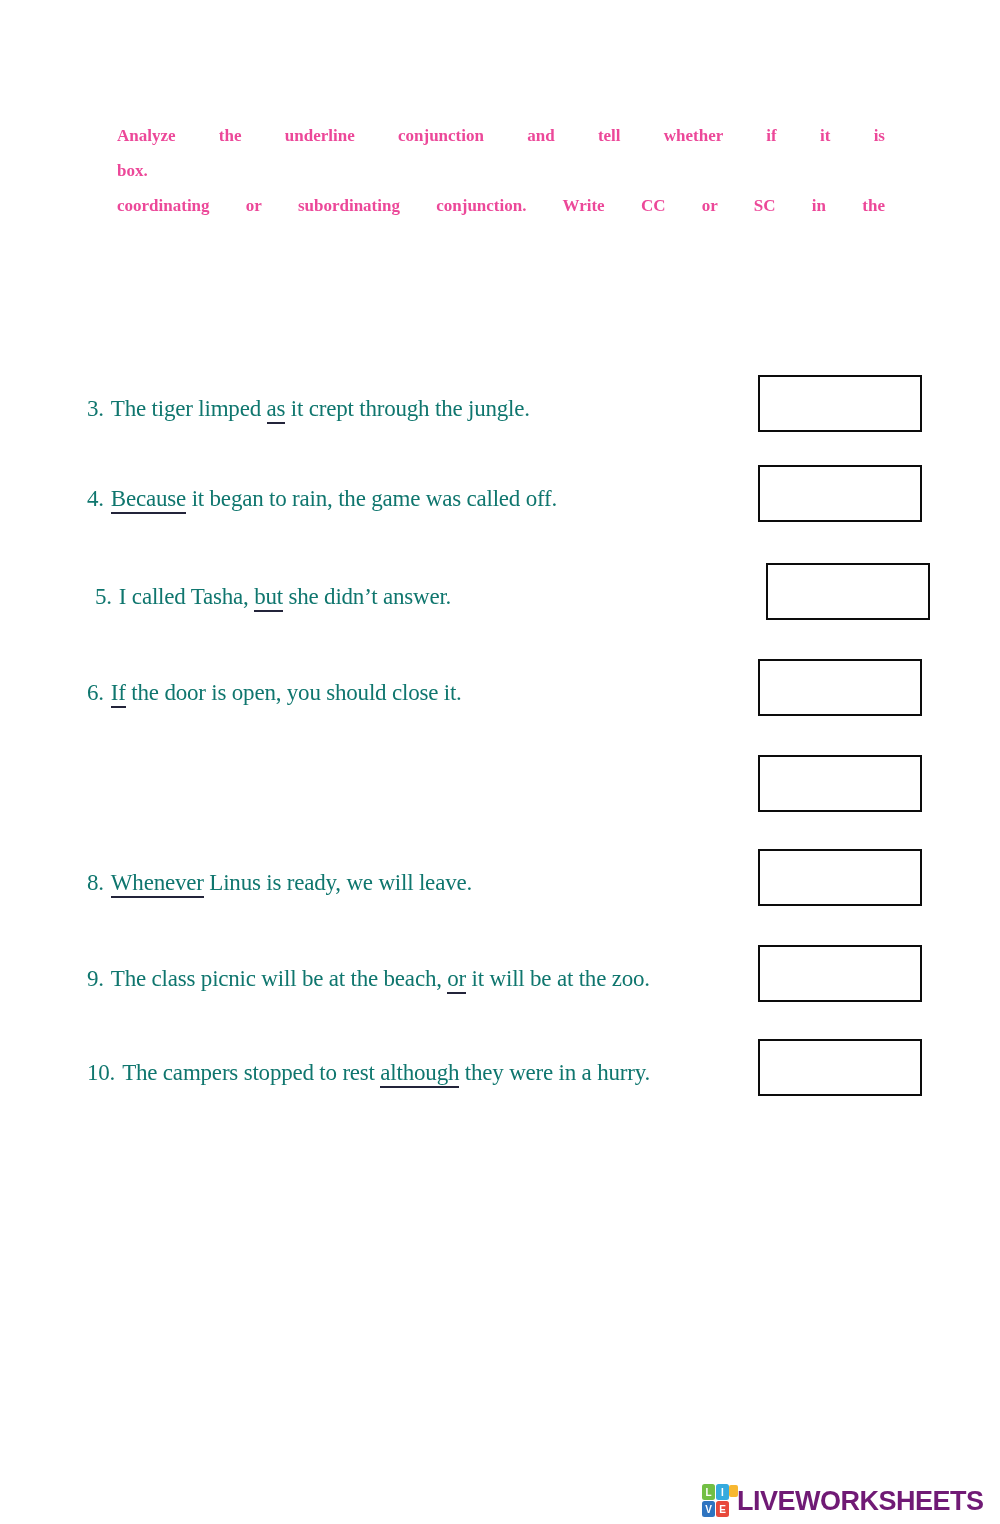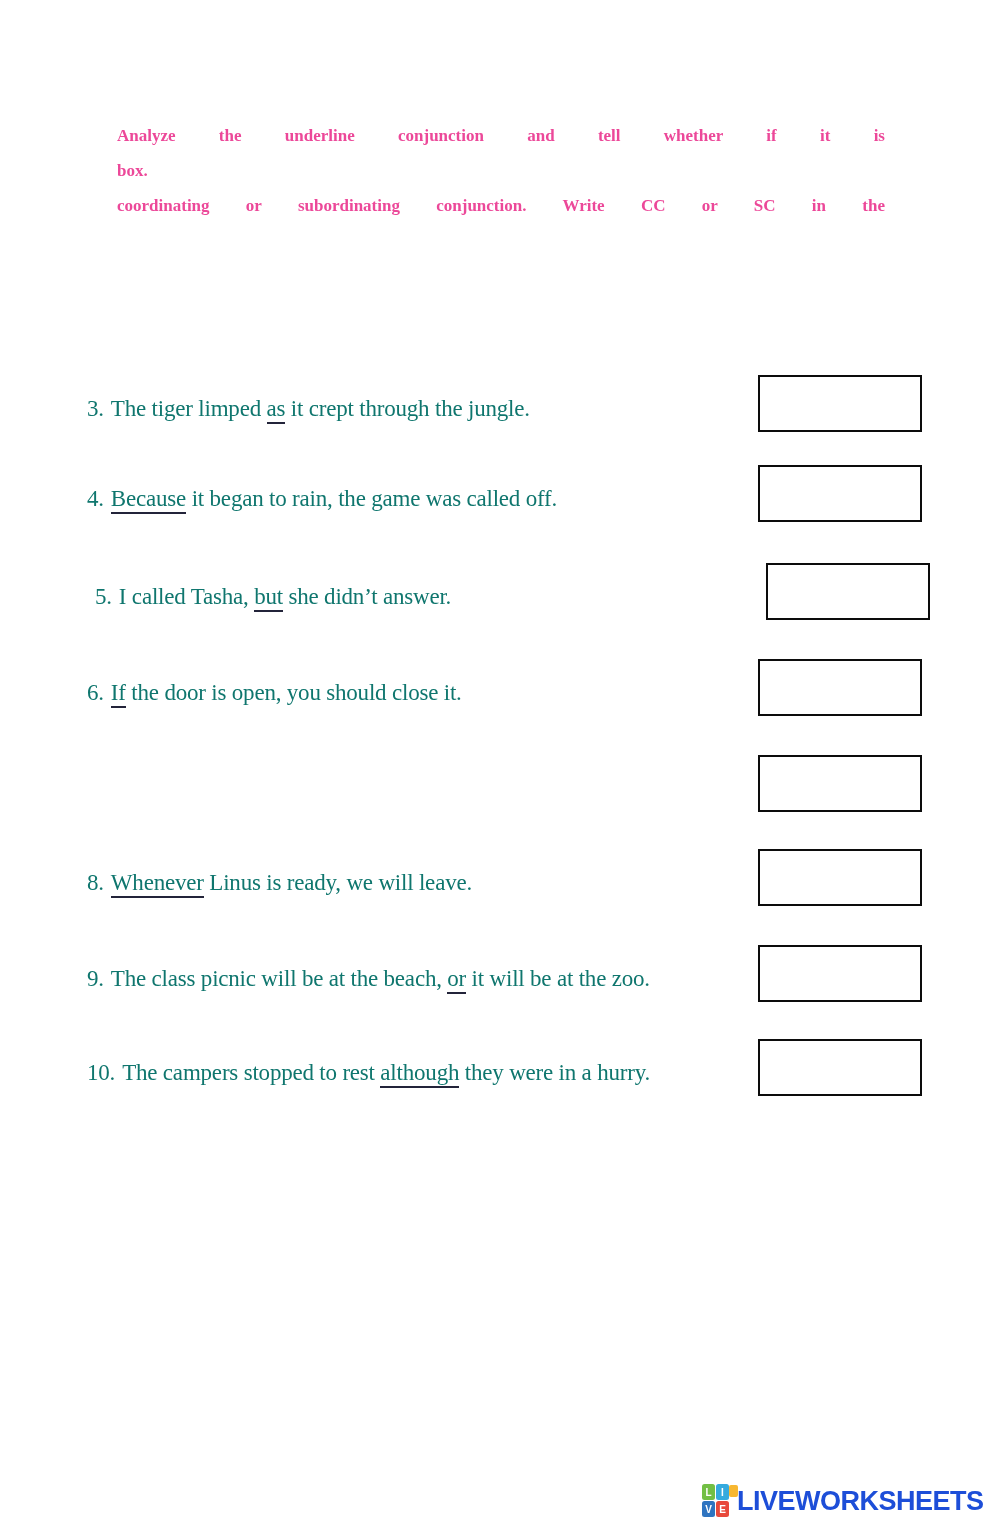--- a/index.html
+++ b/index.html
@@ -171,16 +171,16 @@
   <div class="footer">
     <div class="logo-icon">
       <div class="accent" style="background: rgb(247, 183, 49);"></div>
       <div class="tile-grid">
         <div class="tile" style="background: rgb(114, 191, 68);">L</div>
         <div class="tile" style="background: rgb(53, 170, 222);">I</div>
         <div class="tile" style="background: rgb(47, 116, 192);">V</div>
         <div class="tile" style="background: rgb(232, 73, 59);">E</div>
       </div>
     </div>
-    <div class="logo-text" style="color: #1d4ed8;">LIVEWORKSHEETS</div>
+    <div class="logo-text" style="color: #701a75;">LIVEWORKSHEETS</div>
   </div>
 
 </div>
 
 </body></html>

